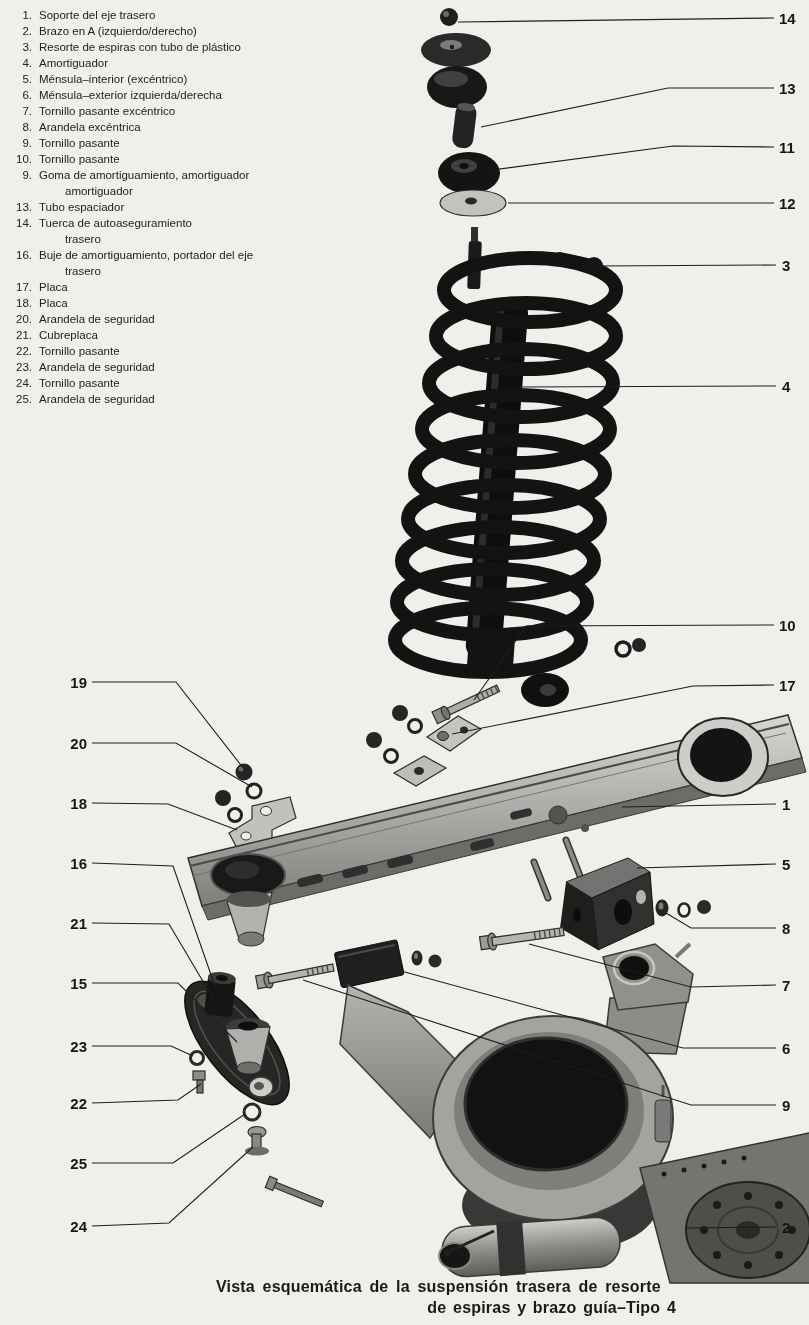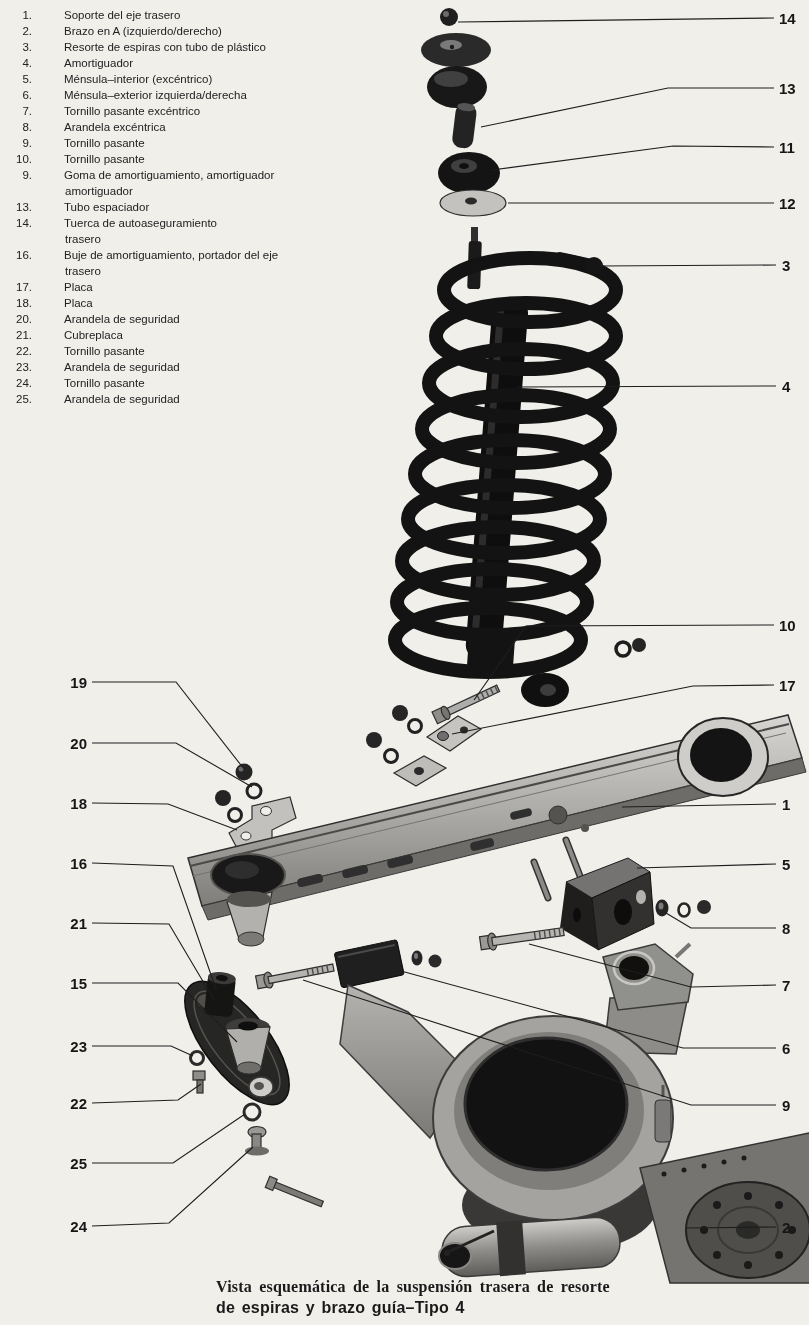--- a/index.html
+++ b/index.html
@@ -13,29 +13,29 @@
   }
   .page{position:absolute;left:0;top:0;width:809px;height:1325px;}
   .diagram{position:absolute;left:0;top:0;width:809px;height:1325px;}
   
   .parts-list{
     position:absolute;left:10px;top:7px;width:276px;
     font-size:11.5px;line-height:16px;color:#222;
   }
   .pl-row{display:flex;white-space:nowrap;}
   .pl-num{flex:0 0 22px;text-align:right;}
-  .pl-text{margin-left:32px;}
+  .pl-text{margin-left:7px;}
   .pl-text.cont2{margin-left:33px;}
   
   .caption{
     position:absolute;left:216px;top:1276px;width:460px;
     font-weight:bold;font-size:16px;line-height:21px;color:#1a1a1a;
   }
-  .cap1{word-spacing:3px;letter-spacing:0.2px;font-family:Liberation Serif, serif;}
-  .cap2{word-spacing:2px;letter-spacing:0.2px;}
+  .cap1{word-spacing:3px;letter-spacing:0.2px;}
+  .cap2{word-spacing:2px;letter-spacing:0.2px;text-align:right;}
   
   .leader{fill:none;stroke:#1e1e1e;stroke-width:1.1px;}
   .callout{font-family:"Liberation Sans","DejaVu Sans",sans-serif;font-weight:bold;font-size:15px;fill:#161616;dominant-baseline:central;}
   .callout.end{text-anchor:end;}
   .callout.start{text-anchor:start;}
   .coil{fill:none;stroke:#131313;stroke-width:14px;}
   .outl{stroke:#2e2e2e;stroke-width:1.2px;}
 </style>
 </head>
 <body>

